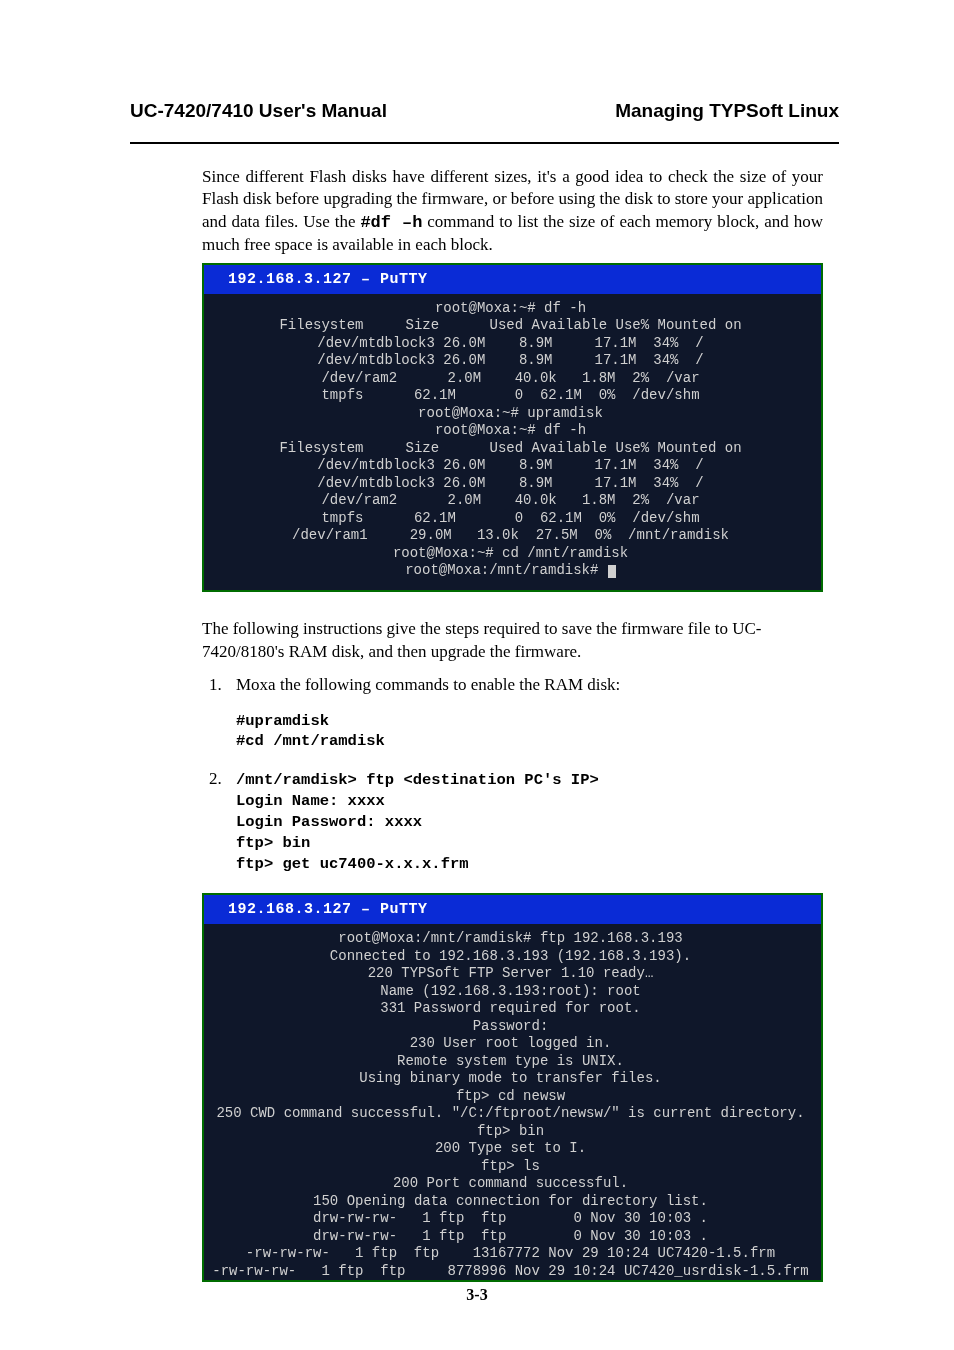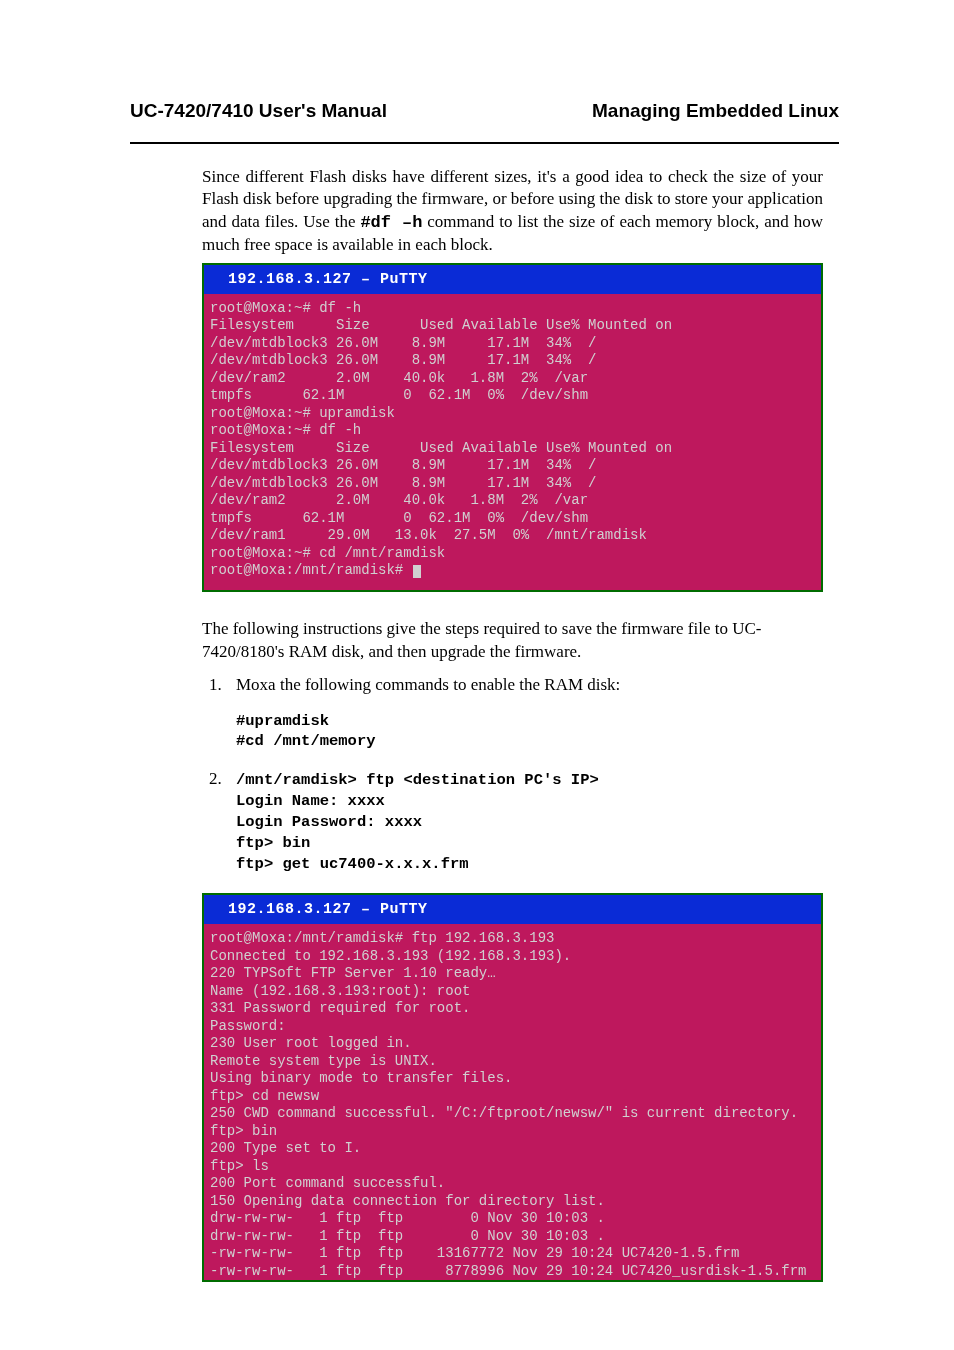--- a/index.html
+++ b/index.html
@@ -39,40 +39,41 @@
   p.lead {
     margin: 0 0 4px 0;
     line-height: 1.32;
     text-align: justify;
   }
   .mono { font-family: "Courier New", Courier, monospace; }
   .bold { font-weight: 700; }
 
   .term {
     margin: 6px 0 0 0;
-    background: #be185d;
+    background: #0f172a;
     border: 2px solid #006c00;
     padding-bottom: 10px;
   }
   .term-title {
     background: #0a2bd6;
     color: #fff;
     font-family: "Courier New", Courier, monospace;
     font-weight: 700;
     font-size: 15px;
     padding: 6px 10px 6px 24px;
     letter-spacing: 0.5px;
   }
   .term-body {
     color: #d0d0d0;
     font-family: "Courier New", Courier, monospace;
     font-size: 14px;
     line-height: 1.25;
     padding: 6px 10px 0 6px;
     white-space: pre;
+    text-align: center;
   }
   .cursor {
     display: inline-block;
     width: 8px; height: 13px;
     background: #d0d0d0;
     vertical-align: text-bottom;
     margin-left: 1px;
   }
 
   p.between {
@@ -106,21 +107,21 @@
     font-size: 16px;
   }
 </style>
 </head>
 <body>
 
 <div class="page">
 
   <div class="header-row">
     <span>UC-7420/7410 User's Manual</span>
-    <span>Managing Embedded Linux</span>
+    <span>Managing TYPSoft Linux</span>
   </div>
   <hr class="hr">
 
   <div class="bodycol">
 
     <p class="lead">
       <span>Since different Flash disks have different sizes, it's a good idea to check the size of your Flash disk before upgrading the firmware, or before using the disk to store your application and data files. Use the </span><span class="mono bold">#df –h</span><span> command to list the size of each memory block, and how much free space is available in each block.</span>
     </p>
 
     <div class="term">
@@ -142,21 +143,21 @@
 root@Moxa:~# cd /mnt/ramdisk
 root@Moxa:/mnt/ramdisk# </span><span class="cursor"></span></div>
     </div>
 
     <p class="between">The following instructions give the steps required to save the firmware file to UC-7420/8180's RAM disk, and then upgrade the firmware.</p>
 
     <ol class="steps">
       <li>
         <span>Moxa the following commands to enable the RAM disk:</span>
         <div class="codeblock">#upramdisk
-#cd /mnt/memory</div>
+#cd /mnt/ramdisk</div>
       </li>
       <li>
         <div class="codeblock">/mnt/ramdisk&gt; ftp &lt;destination PC's IP&gt;
 Login Name: xxxx
 Login Password: xxxx
 ftp&gt; bin
 ftp&gt; get uc7400-x.x.x.frm</div>
       </li>
     </ol>
 
@@ -179,13 +180,14 @@
 200 Port command successful.
 150 Opening data connection for directory list.
 drw-rw-rw-   1 ftp  ftp        0 Nov 30 10:03 .
 drw-rw-rw-   1 ftp  ftp        0 Nov 30 10:03 .
 -rw-rw-rw-   1 ftp  ftp    13167772 Nov 29 10:24 UC7420-1.5.frm
 -rw-rw-rw-   1 ftp  ftp     8778996 Nov 29 10:24 UC7420_usrdisk-1.5.frm</div>
     </div>
 
   </div>
 
+  <div class="pagenum">3-3</div>
 </div>
 
 </body></html>

